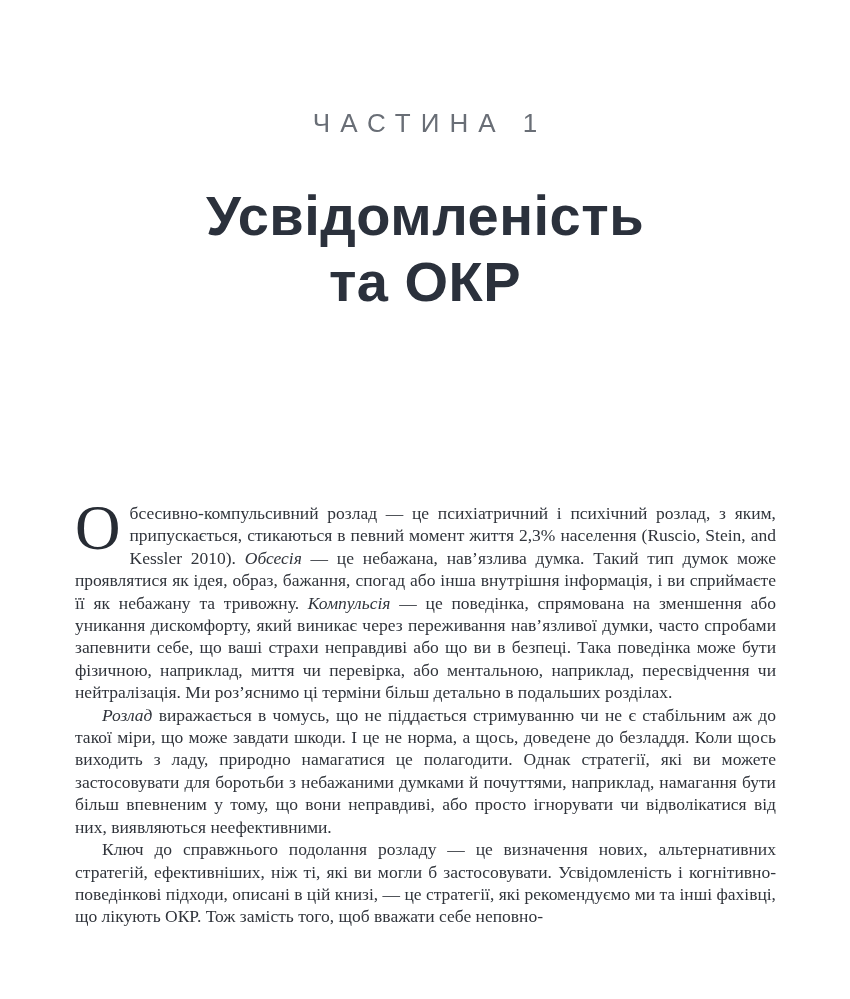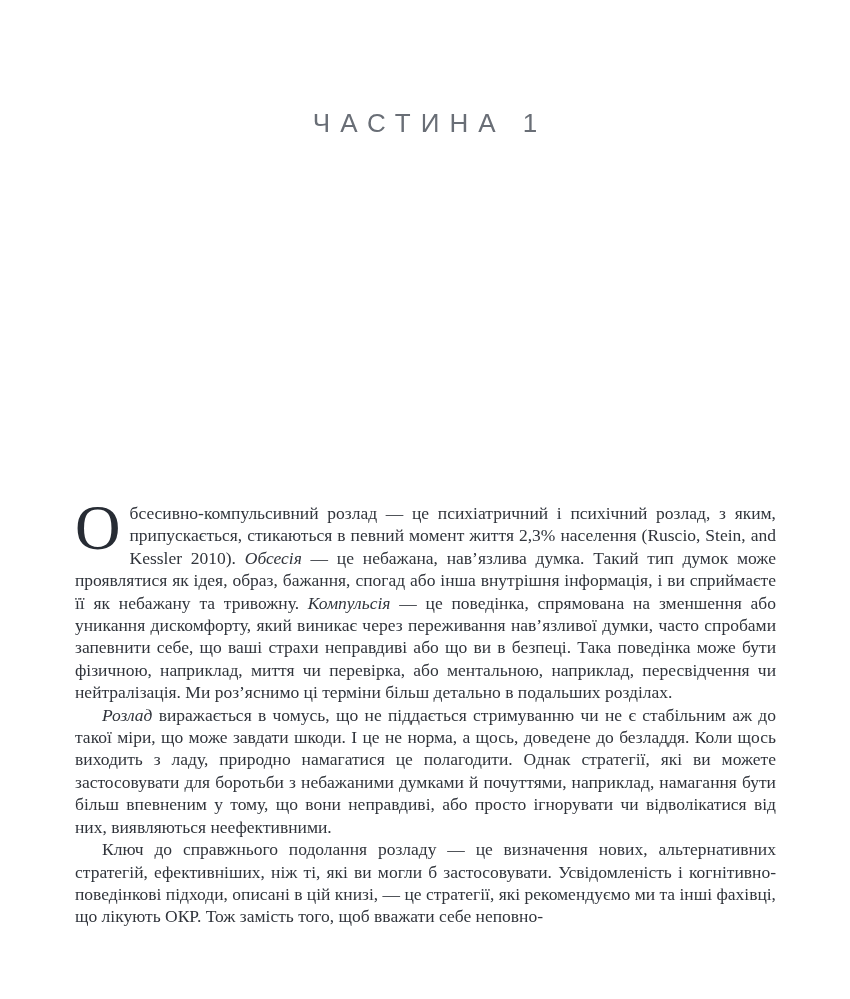--- a/index.html
+++ b/index.html
@@ -66,20 +66,24 @@
     font-family: "Liberation Serif", "DejaVu Serif", serif;
   }
 </style>
 </head>
 <body>
 
 <div class="page">
 
   <div class="chapter-header">
     <div class="part-label">ЧАСТИНА 1</div>
+    <div class="book-title">
+      <div>Усвідомленість</div>
+      <div>та ОКР</div>
+    </div>
   </div>
 
   <div class="body-text">
       <p class="first"><span class="dropcap">О</span><span>бсесивно-компульсивний розлад — це психіатричний і психічний розлад, з яким, припускається, стикаються в певний момент життя 2,3% населення (Ruscio, Stein, and Kessler 2010). </span><em>Обсесія</em><span> — це небажана, нав’язлива думка. Такий тип думок може проявлятися як ідея, образ, бажання, спогад або інша внутрішня інформація, і ви сприймаєте її як небажану та тривожну. </span><em>Компульсія</em><span> — це поведінка, спрямована на зменшення або уникання дискомфорту, який виникає через переживання нав’язливої думки, часто спробами запевнити себе, що ваші страхи неправдиві або що ви в безпеці. Така поведінка може бути фізичною, наприклад, миття чи перевірка, або ментальною, наприклад, пересвідчення чи нейтралізація. Ми роз’яснимо ці терміни більш детально в подальших розділах.</span></p>
       <p class="indent"><em>Розлад</em><span> виражається в чомусь, що не піддається стримуванню чи не є стабільним аж до такої міри, що може завдати шкоди. І це не норма, а щось, доведене до безладдя. Коли щось виходить з ладу, природно намагатися це полагодити. Однак стратегії, які ви можете застосовувати для боротьби з небажаними думками й почуттями, наприклад, намагання бути більш впевненим у тому, що вони неправдиві, або просто ігнорувати чи відволікатися від них, виявляються неефективними.</span></p>
       <p class="indent"><span>Ключ до справжнього подолання розладу — це визначення нових, альтернативних стратегій, ефективніших, ніж ті, які ви могли б застосовувати. Усвідомленість і когнітивно-поведінкові підходи, описані в цій книзі, — це стратегії, які рекомендуємо ми та інші фахівці, що лікують ОКР. Тож замість того, щоб вважати себе неповно-</span></p>
     </div>
 
 </div>
 

